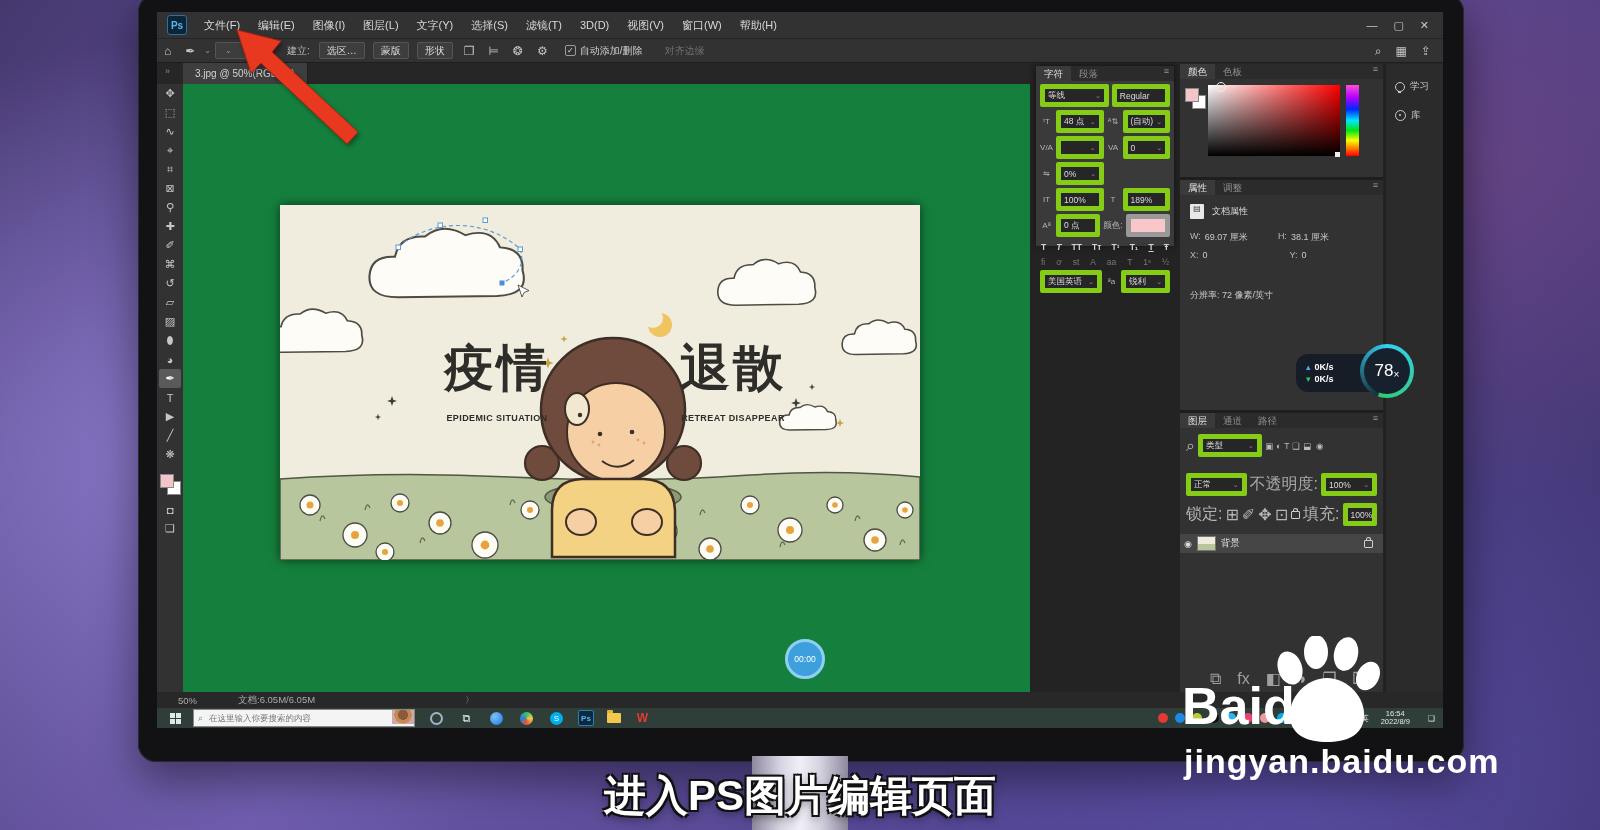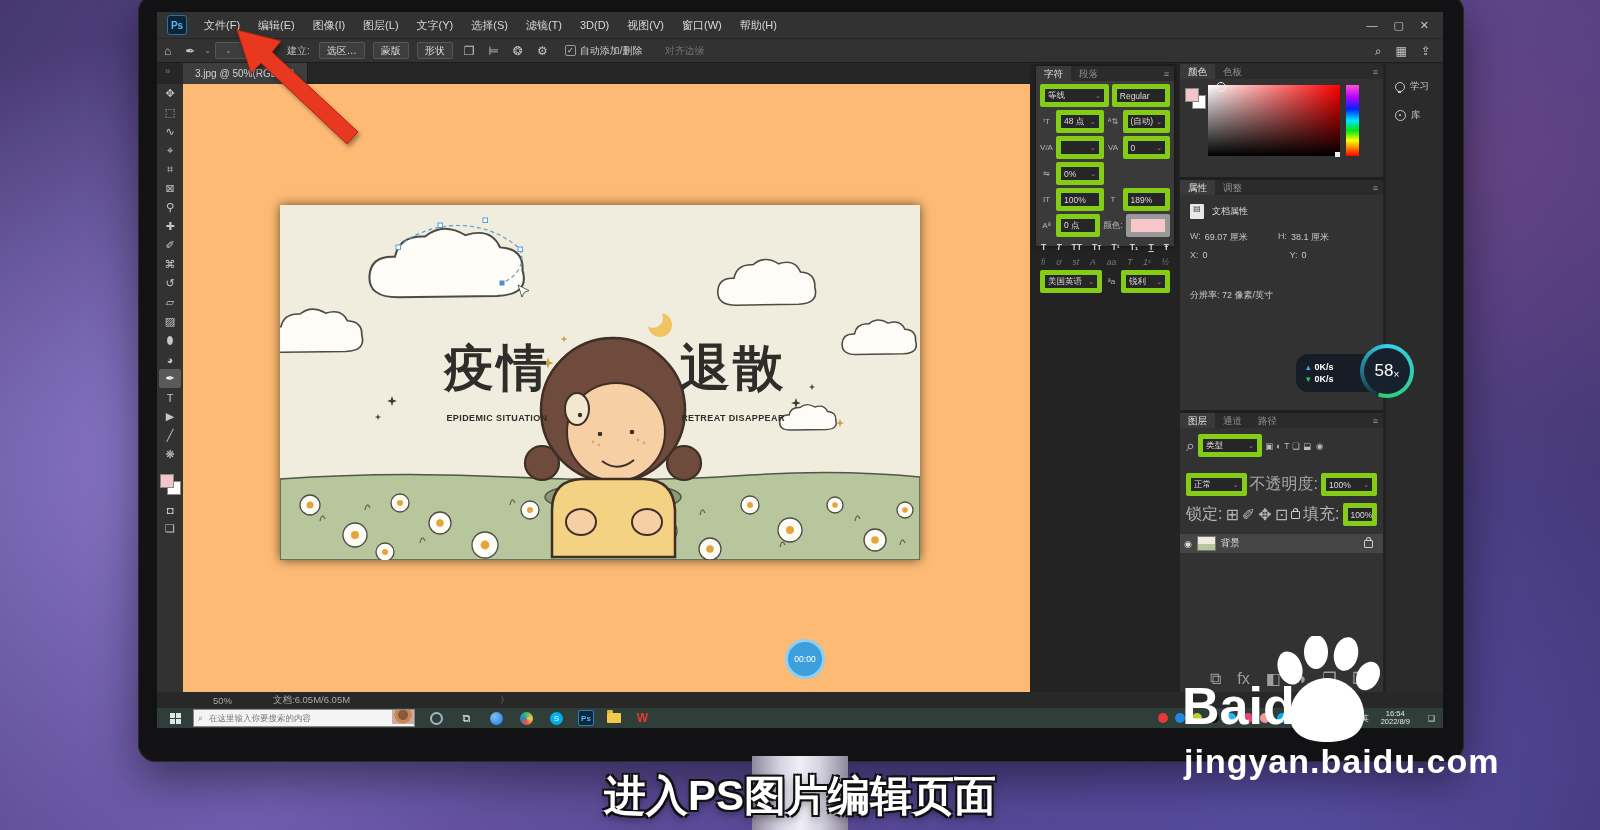--- a/index.html
+++ b/index.html
@@ -40,41 +40,41 @@
   
   .toolbar{position:absolute;left:0;top:72px;width:26px;height:606px;background:#323232;border-right:1px solid #282828;}
   .tool{width:22px;height:19px;margin:0 auto;display:flex;align-items:center;justify-content:center;
     color:#c6c6c6;font-size:11px;border-radius:2px;}
   .tool.sel{background:#5a5a5a;color:#fff;}
   .swatches{position:relative;width:22px;height:28px;margin:8px auto 0;}
   .sw{position:absolute;width:12px;height:12px;border:1px solid #888;}
   .sw.fg{left:1px;top:2px;z-index:2;}
   .sw.bg{left:8px;top:9px;background:#fff;}
   
-  .canvas{position:absolute;left:26px;top:72px;width:847px;height:608px;background:#fdba74;padding-left:32px;}
+  .canvas{position:absolute;left:26px;top:72px;width:847px;height:608px;background:#15803d;padding-left:32px;}
   .artwork{position:absolute;left:97px;top:121px;width:640px;height:355px;background:#f0edde;box-shadow:0 0 10px rgba(0,0,0,.6);}
   .artwork svg{position:absolute;left:0;top:0;}
   .art-title{position:absolute;width:130px;text-align:center;font-weight:800;font-size:50px;color:#2e2d29;letter-spacing:3px;line-height:1;}
   .art-sub{position:absolute;width:130px;text-align:center;font-weight:700;font-size:9px;color:#2e2d29;letter-spacing:.4px;}
   .timer{position:absolute;left:602px;top:555px;width:34px;height:34px;border-radius:50%;background:#3da0dc;
     border:3px solid #8fd0f2;color:#fff;font-size:8.5px;display:flex;align-items:center;justify-content:center;}
   
   .right-region{position:absolute;left:873px;top:52px;width:413px;height:628px;background:#232323;}
-  .panel-tabs{height:15px;display:flex;align-items:center;font-size:9.5px;color:#8f8f8f;background:#2b2b2b;}
+  .panel-tabs{height:15px;display:flex;align-items:flex-start;font-size:9.5px;color:#8f8f8f;background:#2b2b2b;}
   .panel-tabs .pt{padding:0 8px;line-height:15px;}
   .panel-tabs .pt.on{background:#3a3a3a;color:#e0e0e0;}
   .pmenu{margin-left:auto;margin-right:5px;color:#9a9a9a;font-size:9px;}
   .char-panel{position:absolute;left:6px;top:2px;width:138px;height:180px;background:#3a3a3a;box-shadow:0 0 6px rgba(0,0,0,.5);font-size:8.5px;color:#ccc;}
   .cp-row{display:flex;align-items:center;margin:3px 4px 0;gap:3px;}
   .field{flex:1;height:13px;background:#262626;border:5px solid #84cc16;border-radius:2px;color:#ddd;
     display:flex;align-items:center;padding:0 3px;font-size:8.5px;justify-content:space-between;min-width:0;white-space:nowrap;}
   .field .car{color:#8f8f8f;font-size:7px;}
   .cp-ic{width:13px;color:#b5b5b5;font-size:8px;text-align:center;flex:none;}
   .fmt-row{display:flex;justify-content:space-between;margin:5px 5px 0;color:#d2d2d2;font-size:8.5px;font-weight:bold;}
-  .fmt-row.dim{color:#777;font-weight:normal;font-style:italic;}
+  .fmt-row.dim{color:#777;font-weight:normal;}
   .dock2{position:absolute;left:150px;top:0;width:203px;height:628px;background:#323232;}
   .dpanel{position:absolute;left:0;width:203px;background:#323232;}
   .color-swatches{position:absolute;left:5px;top:24px;width:22px;height:24px;}
   .grad-field{position:absolute;left:28px;top:21px;width:132px;height:71px;
     background:linear-gradient(to bottom, rgba(0,0,0,0), #000), linear-gradient(to right,#fff,#f00);}
   .grad-cursor{position:absolute;left:28px;top:18px;width:8px;height:8px;border:1.5px solid #eee;border-radius:50%;}
   .hue-strip{position:absolute;left:166px;top:21px;width:13px;height:71px;
     background:linear-gradient(to bottom,#ff4fd8,#b000ff 18%,#0026ff 34%,#00e5ff 50%,#00e513 64%,#f6ff00 78%,#ff7300 90%,#ff0000 100%);}
   .pv-label{color:#b8b8b8;font-size:9px;}
   .pv-row{display:flex;margin:6px 10px 0;color:#c9c9c9;font-size:9px;gap:4px;}
@@ -550,21 +550,21 @@
             <span>学习</span>
           </div>
           <div class="rail-item">
             <span class="cclib"></span>
             <span>库</span>
           </div>
         </div>
       </div>
 
       <div class="statusbar">
-        <span style="margin-left:56px;width:60px">50%</span>
+        <span style="margin-left:21px;width:60px">50%</span>
         <span>文档:6.05M/6.05M</span>
         <span style="margin-left:150px">〉</span>
       </div>
 
       <div class="taskbar">
         <div class="winlogo">
             <i></i>
             <i></i>
             <i></i>
             <i></i>
@@ -620,21 +620,21 @@
   <svg class="arrow-svg" width="1600" height="830">
     <polygon points="237,30 281,41 272,52 358,132 347,144 261,63 251,73" fill="#e8381f" stroke="#b3220f" stroke-width="1" filter="drop-shadow(2px 3px 2px rgba(0,0,0,.35))"></polygon>
   </svg>
 
   <div class="net-pill">
     <div><span class="u">▴</span><span>0K/s</span></div>
     <div><span class="d">▾</span><span>0K/s</span></div>
   </div>
   <div class="ring">
     <div class="ring-in">
-        <span>58</span>
+        <span>78</span>
         <span class="x">×</span>
       </div>
   </div>
 
   <div class="wm wm-brand abs">
     <span>Baidu</span>
   </div>
   <svg class="paw" width="118" height="112" viewBox="0 0 118 112">
     <g fill="#fff">
       <ellipse cx="22" cy="32" rx="12" ry="17" transform="rotate(-18 22 32)"></ellipse>

